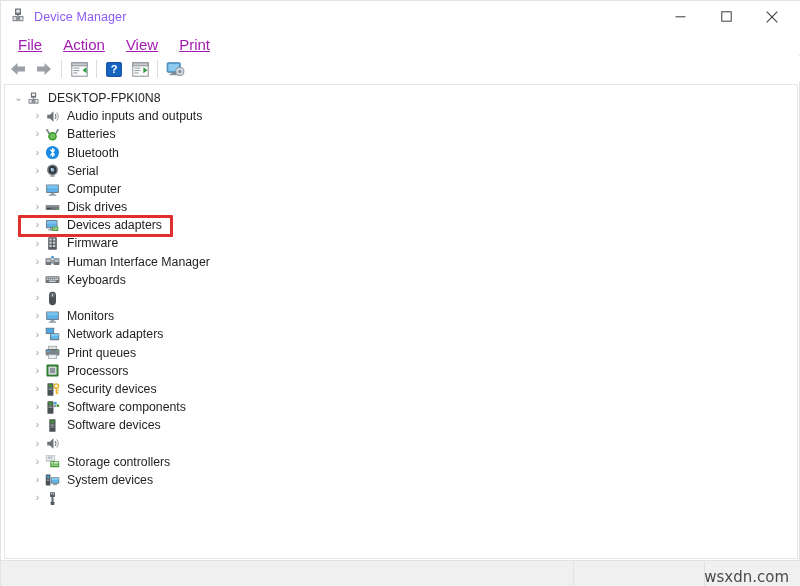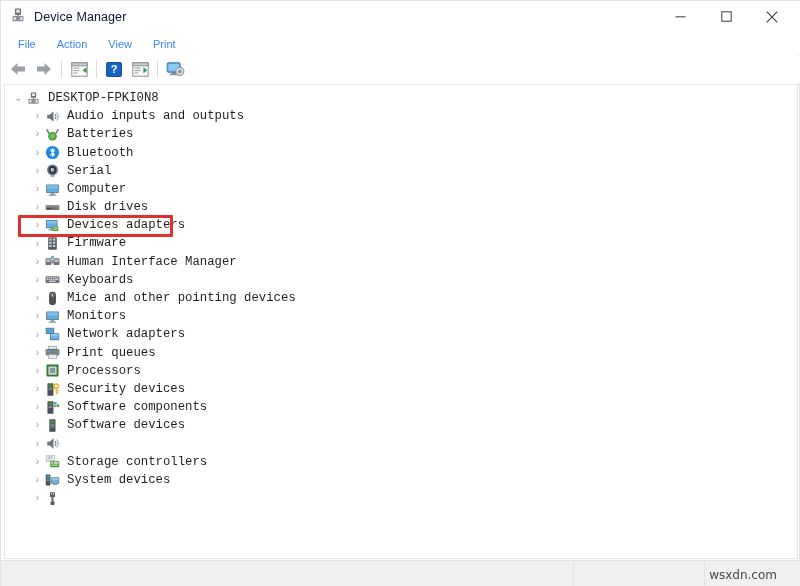--- a/index.html
+++ b/index.html
@@ -37,21 +37,21 @@
   #title-left {
     position: absolute;
     left: 9px; top: 0;
     height: 32px;
     display: flex;
     align-items: center;
     gap: 8px;
   }
   #title-text {
     font-size: 12.5px;
-    color: #0f172a;
+    color: #8b5cf6;
     letter-spacing: 0.1px;
   }
   .winbtn {
     position: absolute;
     top: 0;
     width: 46px; height: 31px;
     display: flex;
     align-items: center;
     justify-content: center;
     background: transparent;
@@ -67,25 +67,26 @@
     position: absolute;
     left: 0; top: 32px;
     width: 800px; height: 22px;
     background: #ffffff;
     display: flex;
     align-items: center;
     padding-left: 10px;
     box-sizing: border-box;
   }
   .menu-item {
-    font-size: 11px;
-    color: #3b82f6;
+    font-size: 15px;
+    color: #a21caf;
     padding: 2px 7px;
     margin-right: 7px;
     white-space: nowrap;
+    text-decoration: underline;
   }
 
   
   #toolbar {
     position: absolute;
     left: 0; top: 55px;
     width: 800px; height: 26px;
     background: #ffffff;
     display: flex;
     align-items: center;
@@ -147,21 +148,21 @@
   }
   .row-icon {
     width: 16px; height: 16px;
     flex: 0 0 16px;
     margin-right: 7px;
     display: inline-flex;
     align-items: center;
     justify-content: center;
     position: relative;
   }
-  .row-label { line-height: 1; font-family: Liberation Mono, monospace; }
+  .row-label { line-height: 1; }
 
   
   #highlight-box {
     position: absolute;
     left: 13px;
     top: 130px;
     width: 155px;
     height: 22px;
     border: 3px solid #e0302e;
     box-sizing: border-box;
@@ -184,22 +185,22 @@
     background: #e2e2e2;
   }
   #status-divider2 {
     position: absolute;
     left: 703px; top: 1px;
     width: 1px; height: 26px;
     background: #e2e2e2;
   }
   #watermark {
     position: absolute;
-    right: 24px; top: 7px;
-    font-size: 12px;
+    right: 12px; top: 7px;
+    font-size: 15px;
     color: #4a4a4a;
     font-family: "DejaVu Sans", sans-serif;
   }
 </style>
 </head>
 <body>
 
 <div id="window">
 
   <div id="titlebar">
@@ -471,21 +472,20 @@
 
       <div class="row child">
         <span class="chev">›</span>
         <span class="row-icon">
           <svg width="15" height="15" viewBox="0 0 16 16">
             <rect x="4.3" y="0.9" width="7.4" height="14.2" rx="3.6" fill="#4b5055"></rect>
             <rect x="5.5" y="2" width="5" height="5" rx="2.3" fill="#6e757b"></rect>
             <rect x="7.5" y="3" width="1" height="2.4" rx="0.5" fill="#cfd4d8"></rect>
           </svg>
         </span>
-        <span class="row-label">Mice and other pointing devices</span>
       </div>
 
       <div class="row child">
         <span class="chev">›</span>
         <span class="row-icon">
           <svg width="15" height="15" viewBox="0 0 16 16">
             <rect x="1.2" y="2.6" width="13.6" height="9.2" rx="0.8" fill="#6f7b85"></rect>
             <rect x="2.3" y="3.6" width="11.4" height="7.2" fill="#5fb0e6"></rect>
             <rect x="2.3" y="3.6" width="11.4" height="3.2" fill="#79c3f0"></rect>
             <rect x="6.1" y="12" width="3.8" height="1.5" fill="#77838c"></rect>

